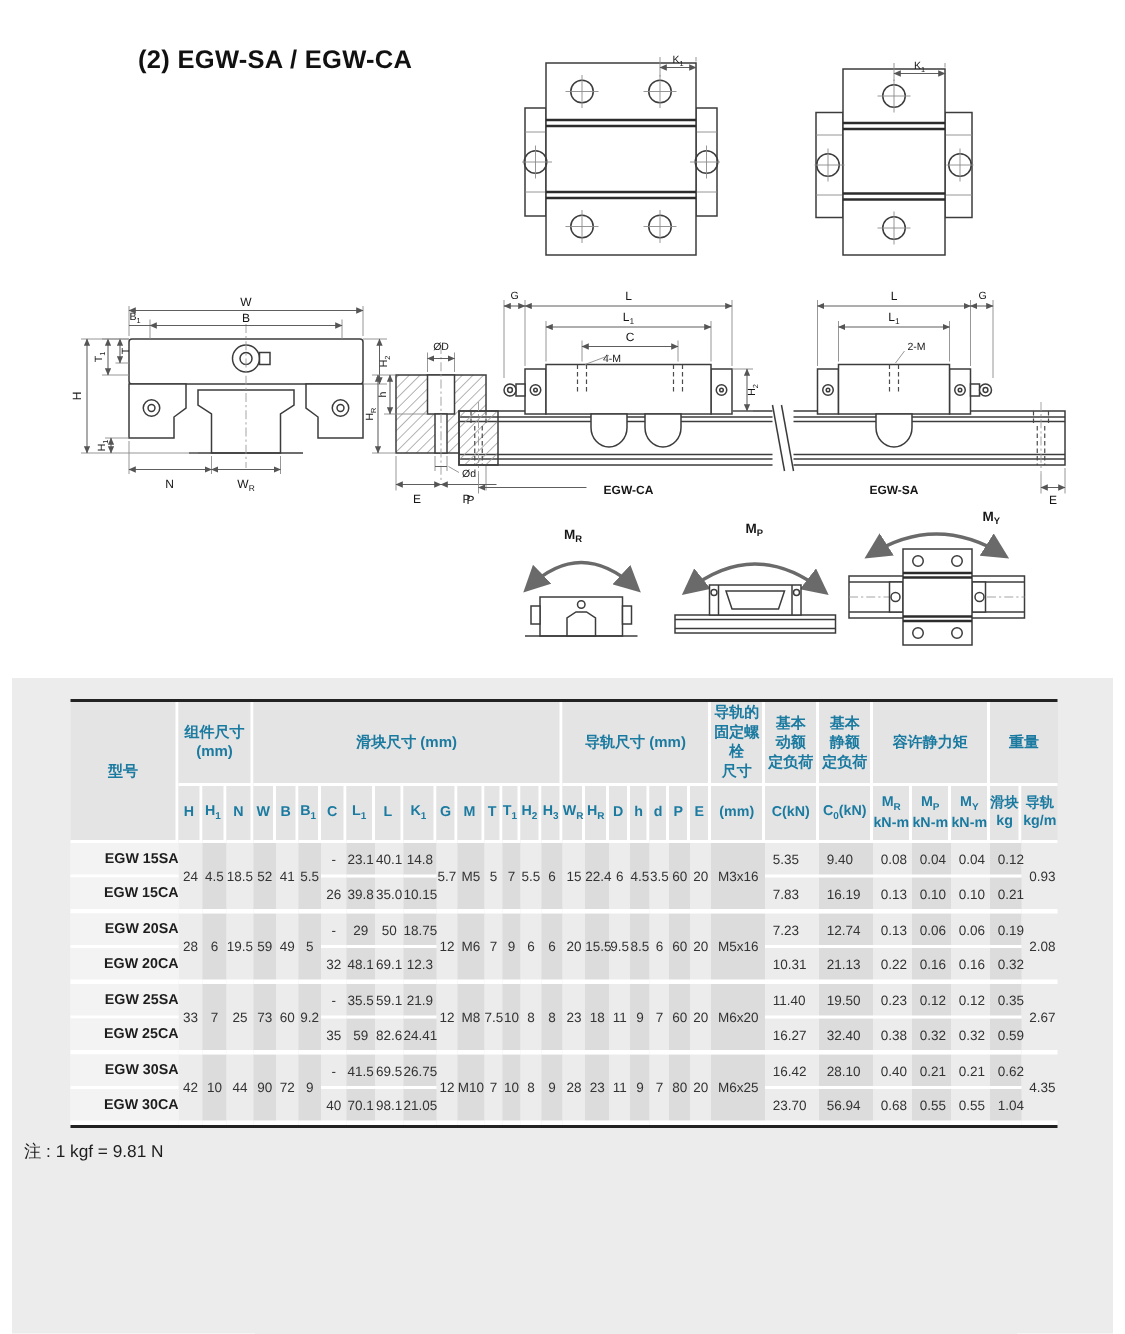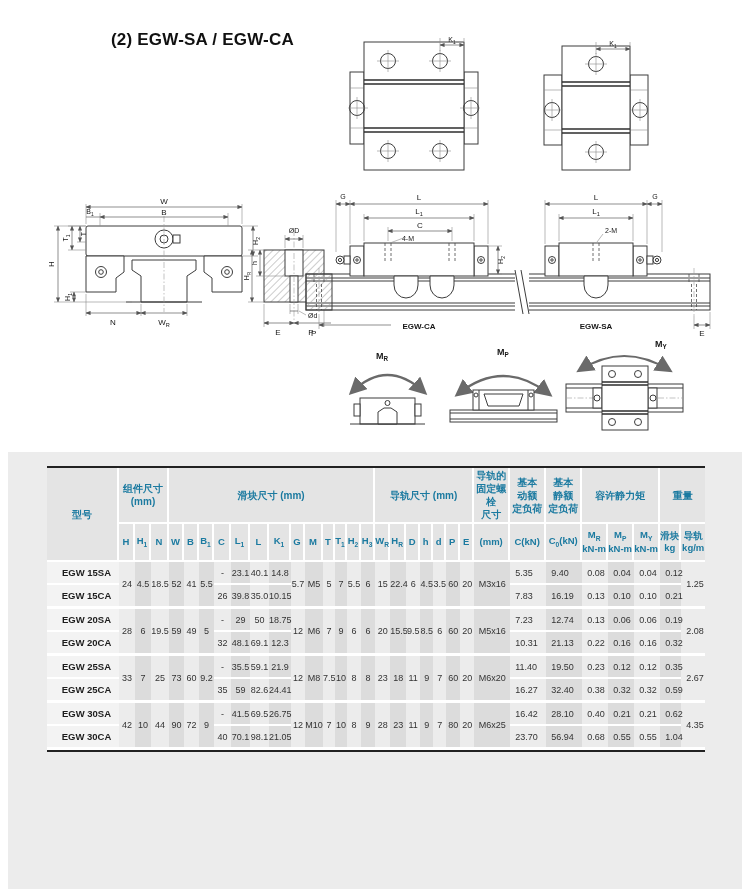--- a/index.html
+++ b/index.html
@@ -1,20 +1,20 @@
 <!DOCTYPE html>
 <html style="--accent: #1b7aa0; --panel: #ececec; --header_bg: #e4e4e4; --stripe_light: #ececec; --stripe_dark: #dcdcdc; --model_bg: #f3f3f3; --line_dark: #222222; --text: #333333;"><head>
 <meta charset="utf-8">
 <style>
   html,body{margin:0;padding:0;}
   body{
     width:750px;height:889px;position:relative;background:#fff;
     font-family:"Liberation Sans","DejaVu Sans",sans-serif;color:#222;overflow:hidden;
   }
-  .title{position:absolute;left:92px;top:30px;font-size:17px;font-weight:bold;color:#111;letter-spacing:.2px;margin-left:19px;}
+  .title{position:absolute;left:92px;top:30px;font-size:17px;font-weight:bold;color:#111;letter-spacing:.2px;}
   .drw{position:absolute;}
   svg{overflow:visible;display:block;}
   svg text{font-family:"Liberation Sans","DejaVu Sans",sans-serif;}
   .sh{stroke:#3c3c3c;fill:#fff;stroke-width:1;}
   .ln{stroke:#3c3c3c;fill:none;stroke-width:1;}
   .thk{stroke:#2c2c2c;fill:none;stroke-width:1.6;}
   .el{stroke:#8b8b8b;stroke-width:.6;fill:none;}
   .dl{stroke:#5e5e5e;stroke-width:.7;fill:none;}
   .cl{stroke:#9a9a9a;stroke-width:.6;fill:none;stroke-dasharray:6,2,1.5,2;}
   .dash{stroke:#4a4a4a;stroke-width:.8;fill:none;stroke-dasharray:3,2;}
@@ -29,21 +29,21 @@
      border-right:2px solid #fff;border-bottom:2px solid #fff;
      text-align:center;vertical-align:middle;white-space:pre-line;line-height:1.3;padding:1px 0;}
   thead tr:first-child th{height:52px;font-size:10px;}
   #colrow th, th.model-h{font-size:9.5px;}
   #colrow th{height:34px;}
   th:last-child{border-right:none;}
   sub{font-size:70%;}
   td{font-size:9px;color:var(--text,#333);text-align:center;vertical-align:middle;height:21px;
      padding:0;border-bottom:3px solid #fff;white-space:nowrap;}
   tr.r1 td:not([rowspan]){border-bottom-width:2px;}
-  td.model{background:var(--model_bg,#f3f3f3);text-align:center;padding-left:7px;font-weight:bold;font-size:9.5px;color:#1d1d1d;}
+  td.model{background:var(--model_bg,#f3f3f3);text-align:right;padding-left:7px;font-weight:bold;font-size:9.5px;color:#1d1d1d;}
   td.num{text-align:left;padding-left:5px;}
   col.c-model{background:var(--model_bg,#f3f3f3);}
   col.c-light{background:var(--stripe_light,#ececec);}
   col.c-dark{background:var(--stripe_dark,#dcdcdc);}
   .note{position:absolute;left:47px;top:741px;font-size:11.5px;color:#1d1d1d;}
 </style>
 </head>
 <body>
 
 <div class="title">(2) EGW-SA / EGW-CA</div>
@@ -545,21 +545,21 @@
           <td rowspan="2">3.5</td>
           <td rowspan="2">60</td>
           <td rowspan="2">20</td>
           <td rowspan="2">M3x16</td>
           <td class="num">5.35</td>
           <td class="num">9.40</td>
           <td class="num">0.08</td>
           <td class="num">0.04</td>
           <td class="num">0.04</td>
           <td class="num">0.12</td>
-          <td rowspan="2" class="num">1.25</td>
+          <td rowspan="2" class="num">0.93</td>
         </tr>
         <tr class="r2">
           <td class="model">EGW 15CA</td>
           <td>26</td>
           <td>39.8</td>
           <td>35.0</td>
           <td>10.15</td>
           <td class="num">7.83</td>
           <td class="num">16.19</td>
           <td class="num">0.13</td>
@@ -703,13 +703,14 @@
           <td>21.05</td>
           <td class="num">23.70</td>
           <td class="num">56.94</td>
           <td class="num">0.68</td>
           <td class="num">0.55</td>
           <td class="num">0.55</td>
           <td class="num">1.04</td>
         </tr>
       </tbody>
   </table>
+  <div class="note" style="position:static;margin:8px 0 0 8px">注 : 1 kgf = 9.81 N</div>
 </div>
 
 </body></html>

